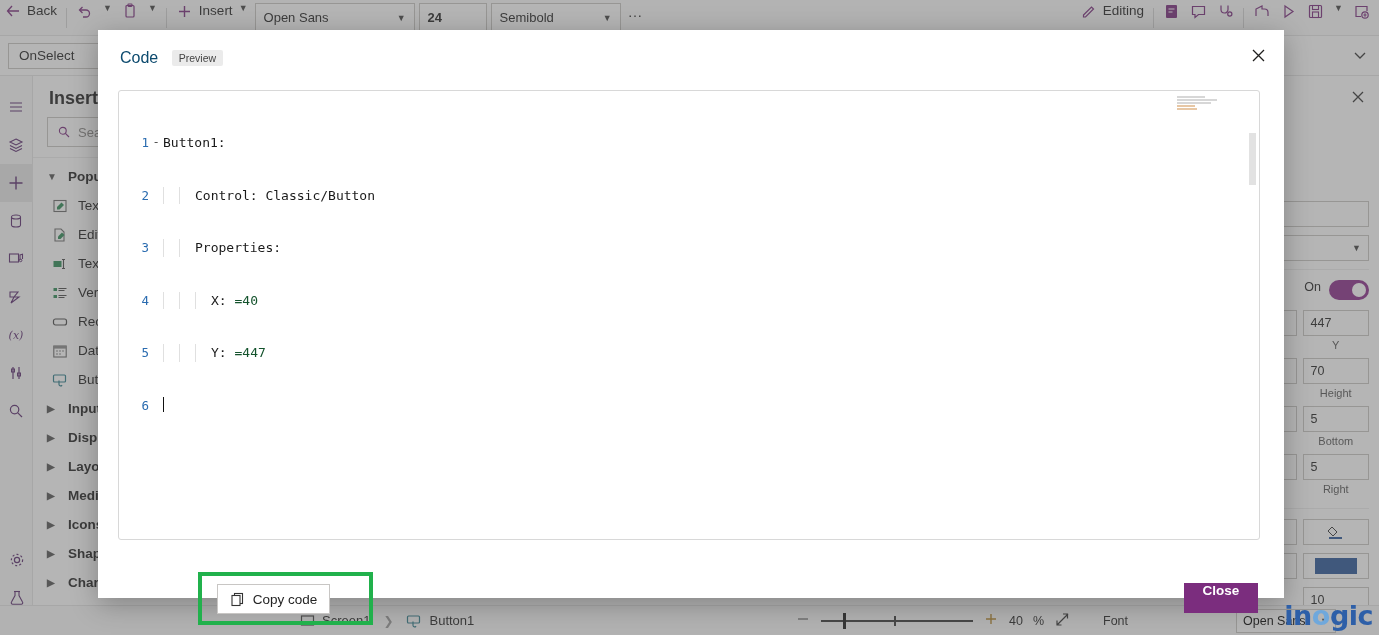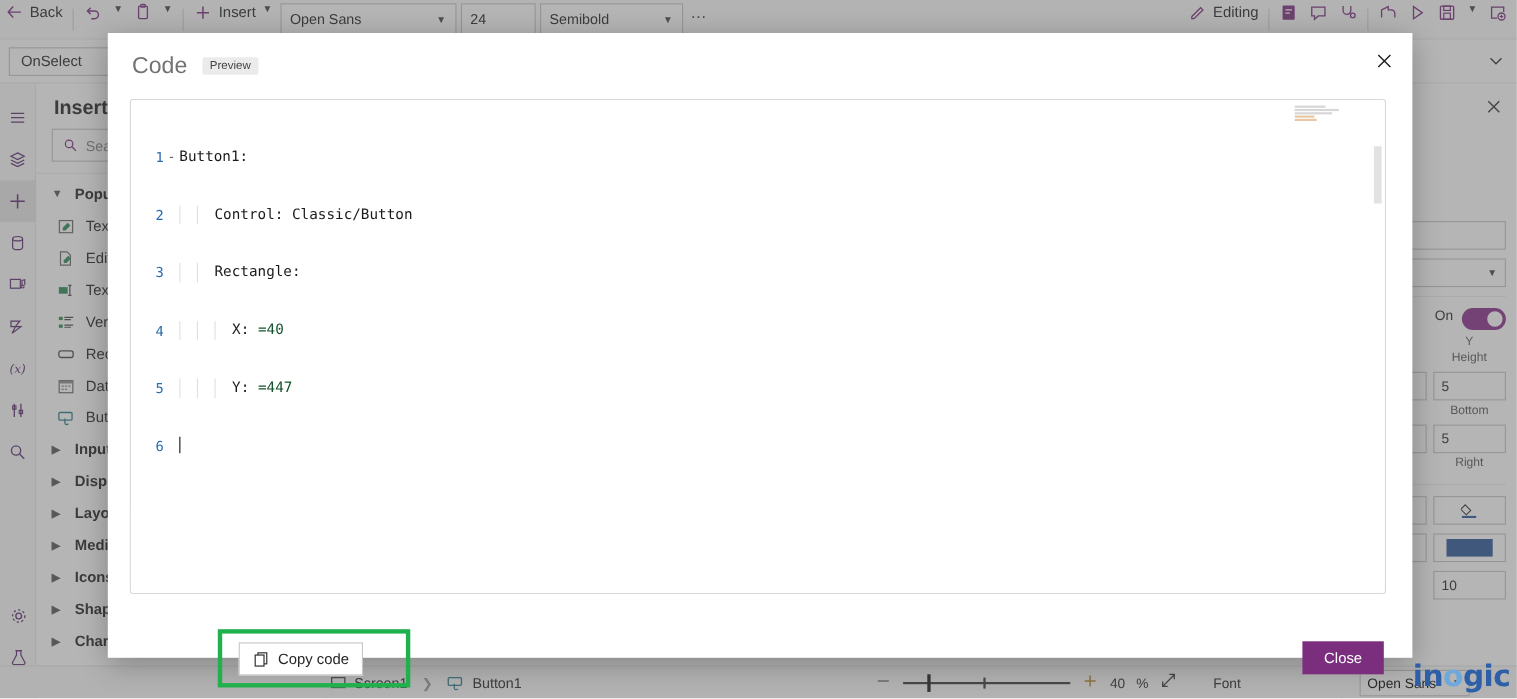--- a/index.html
+++ b/index.html
@@ -28,21 +28,21 @@
   }
   .cmd-btn .lbl { color: #242424; font-size: 13.5px; }
   .cmd-sep { width: 1px; height: 20px; background: #d6d6d6; margin: 0 4px; }
   .chev { font-size: 9px; color: #444; }
   .combo {
     height: 30px; border: 1px solid #c8c6c4; background: #fff;
     display: flex; align-items: center; justify-content: space-between;
     padding: 0 8px; font-size: 13px; color: #242424; margin: 0 2px;
   }
   .combo-font { width: 160px; }
-  .combo-size { width: 68px; }
+  .combo-size { width: 68px; font-weight: bold; }
   .combo-weight { width: 130px; }
   .ico { display: inline-flex; align-items: center; justify-content: center; }
   .ico svg { display: block; }
 
   
   .formularow {
     position: absolute; left: 0; top: 36px; width: 1379px; height: 40px;
     background: #fff; border-bottom: 1px solid #e6e6e6; display: flex; align-items: center;
   }
   .prop-pick {
@@ -129,21 +129,21 @@
 
   
   .scrim { position: absolute; inset: 0; background: rgba(90,90,90,0.45); }
 
   
   .modal {
     position: absolute; left: 98px; top: 30px; width: 1186px; height: 568px;
     background: #fff; box-shadow: 0 6px 26px rgba(0,0,0,0.28);
   }
   .modal-head { position: relative; height: 56px; padding: 18px 0 0 22px; }
-  .modal-title { font-size: 21px; color: #737373; display: inline-block; vertical-align: middle; }
+  .modal-title { font-size: 16px; color: #0c4a6e; display: inline-block; vertical-align: middle; }
   .badge-preview {
     display: inline-block; vertical-align: middle; margin-left: 9px; margin-top: 0;
     background: #ebebeb; color: #444; font-size: 10.5px; padding: 2px 7px; border-radius: 2px;
   }
   .modal-close { position: absolute; right: 18px; top: 18px; color: #201f1e; }
 
   
   .editor {
     position: absolute; left: 20px; top: 60px; width: 1142px; height: 450px;
     border: 1px solid #d8d8d8; border-radius: 3px; background: #fff; overflow: hidden;
@@ -171,22 +171,23 @@
     position: absolute; left: 100px; top: 542px; width: 175px; height: 53px;
     border: 4px solid #21b14c; background: transparent;
   }
   .copy-btn {
     position: absolute; left: 119px; top: 554px; width: 113px; height: 30px;
     border: 1px solid #c8c6c4; background: #fff; display: flex; align-items: center;
     justify-content: center; gap: 8px; font-size: 13.5px; color: #242424;
   }
   .close-btn {
     position: absolute; left: 1086px; top: 553px; width: 74px; height: 30px;
-    background: #7b2d7e; color: #fff; display: flex; align-items: center; justify-content: center;
+    background: #7b2d7e; color: #fff; display: flex; justify-content: center;
     font-size: 13.5px;
+    font-weight: bold;
   }
 
   
   .watermark {
     position: absolute; right: 6px; bottom: 4px; font-size: 27px; font-weight: 700;
     color: #2d5fa8; letter-spacing: -0.5px; font-family: "DejaVu Sans", sans-serif;
   }
   .watermark .o { color: #6fa8dc; }
 </style>
 </head>
@@ -539,24 +540,44 @@
       </div>
       <div class="pp-hr"></div>
       <div class="pp-togrow">
         <span class="t">On</span>
         <span class="toggle">
             <i></i>
           </span>
       </div>
       <div class="pp-pair">
         <div class="pp-cell">
+            <div class="pp-field"></div>
+          </div>
+        <div class="pp-cell">
+            <div class="pp-field">
+              <span>447</span>
+            </div>
+          </div>
+      </div>
+      <div class="pp-pair">
+        <div class="pp-cell">
             <div class="pp-cap">&nbsp;</div>
           </div>
         <div class="pp-cell">
             <div class="pp-cap">Y</div>
+          </div>
+      </div>
+      <div class="pp-pair">
+        <div class="pp-cell">
+            <div class="pp-field"></div>
+          </div>
+        <div class="pp-cell">
+            <div class="pp-field">
+              <span>70</span>
+            </div>
           </div>
       </div>
       <div class="pp-pair">
         <div class="pp-cell">
             <div class="pp-cap">&nbsp;</div>
           </div>
         <div class="pp-cell">
             <div class="pp-cap">Height</div>
           </div>
       </div>
@@ -710,21 +731,21 @@
         <div class="cline">
           <span class="lnum">2</span>
           <span class="fold"></span>
           <span class="guides"><span class="gd"></span><span class="gd"></span></span>
           <span class="ctext">Control: Classic/Button</span>
         </div>
         <div class="cline">
           <span class="lnum">3</span>
           <span class="fold"></span>
           <span class="guides"><span class="gd"></span><span class="gd"></span></span>
-          <span class="ctext">Rectangle:</span>
+          <span class="ctext">Properties:</span>
         </div>
         <div class="cline">
           <span class="lnum">4</span>
           <span class="fold"></span>
           <span class="guides"><span class="gd"></span><span class="gd"></span><span class="gd"></span></span>
           <span class="ctext">X: </span>
           <span class="cnum">=40</span>
         </div>
         <div class="cline">
           <span class="lnum">5</span>

